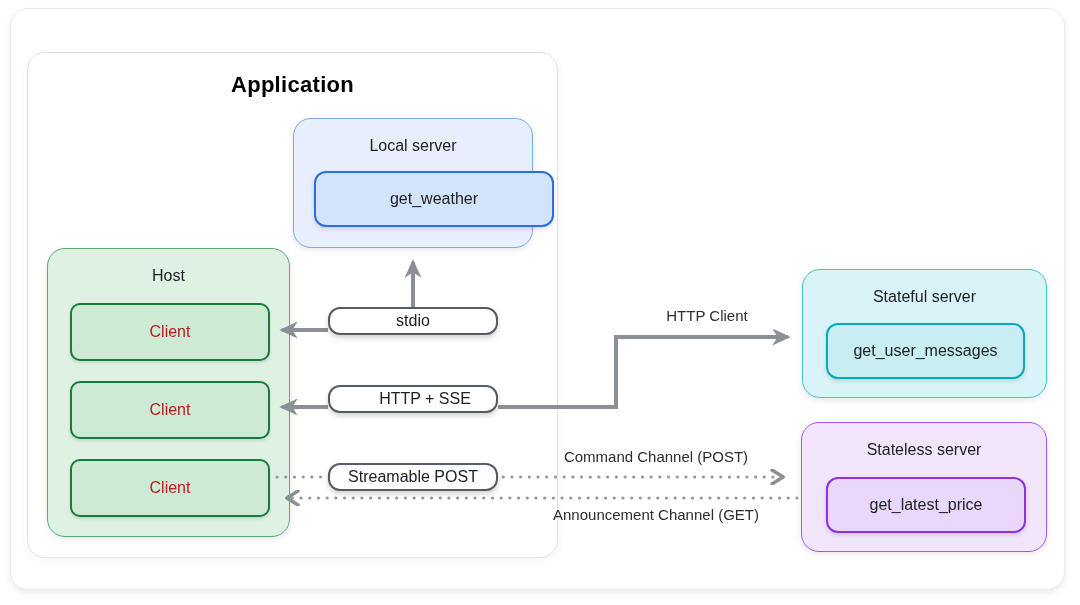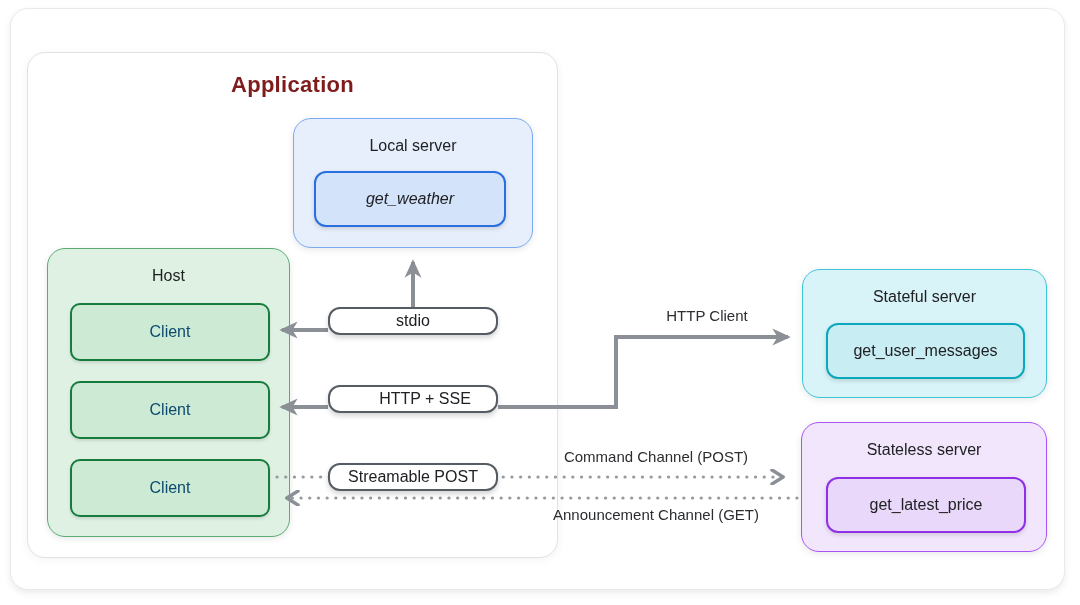--- a/index.html
+++ b/index.html
@@ -13,41 +13,41 @@
     border:1.5px solid #e7e9ed;border-radius:18px;
     box-shadow:0 3px 6px rgba(60,64,67,.10);
   }
   .app-box{
     left:27px;top:52px;width:531px;height:506px;background:#fff;
     border:1.5px solid #dfe1e5;border-radius:18px;
     box-shadow:0 2px 8px rgba(60,64,67,.06);
   }
   .app-title{
     left:27px;top:72px;width:531px;text-align:center;
-    font-size:22px;font-weight:700;letter-spacing:.3px;color:#7f1d1d;
+    font-size:22px;font-weight:700;letter-spacing:.3px;color:#000000;
   }
   .group{border-radius:18px;box-shadow:0 2px 6px rgba(60,64,67,.12);}
   .group-label{
     position:absolute;left:0;top:18px;width:100%;text-align:center;
     font-size:16px;font-weight:500;color:#202124;
   }
   .tool{
     position:absolute;border-radius:12px;display:flex;align-items:center;justify-content:center;
     font-size:16px;font-weight:500;color:#202124;box-sizing:border-box;
     box-shadow:0 2px 4px rgba(60,64,67,.18);
   }
   
   .g-local{left:293px;top:118px;width:240px;height:130px;background:#e7effc;border:1.5px solid #7aaaf2;}
-  .t-blue{left:20px;top:52px;width:192px;height:56px;background:#d2e3fa;border:2px solid #2a6fe0;font-style:italic;}
+  .t-blue{left:20px;top:52px;width:240px;height:56px;background:#d2e3fa;border:2px solid #2a6fe0;}
   
   .g-host{left:47px;top:248px;width:243px;height:289px;background:#dff1e3;border:1.5px solid #5cab74;}
   .client{
     position:absolute;left:22px;width:196px;height:54px;border-radius:10px;
     background:#cdead4;border:2px solid #177b3c;display:flex;align-items:center;justify-content:center;
-    font-size:16px;font-weight:500;color:#0c4a6e;box-shadow:0 2px 3px rgba(60,64,67,.15);
+    font-size:16px;font-weight:500;color:#b91c1c;box-shadow:0 2px 3px rgba(60,64,67,.15);
   }
   .client.c0{top:54px;} .client.c1{top:132px;} .client.c2{top:210px;}
   
   .g-stateful{left:802px;top:269px;width:245px;height:129px;background:#d8f4f8;border:1.5px solid #3ec6d6;}
   .t-cyan{left:23px;top:53px;width:199px;height:56px;background:#c8eef4;border:2px solid #0ba7bd;text-align:center;}
   
   .g-stateless{left:801px;top:422px;width:246px;height:130px;background:#f2e6fc;border:1.5px solid #ab54f3;}
   .t-purple{left:24px;top:54px;width:200px;height:56px;background:#e9d8f9;border:2px solid #8f2fe8;}
   
   .transport{

